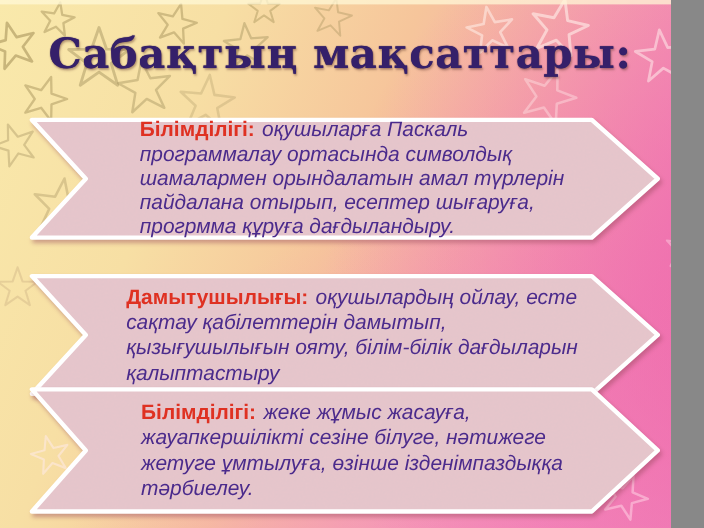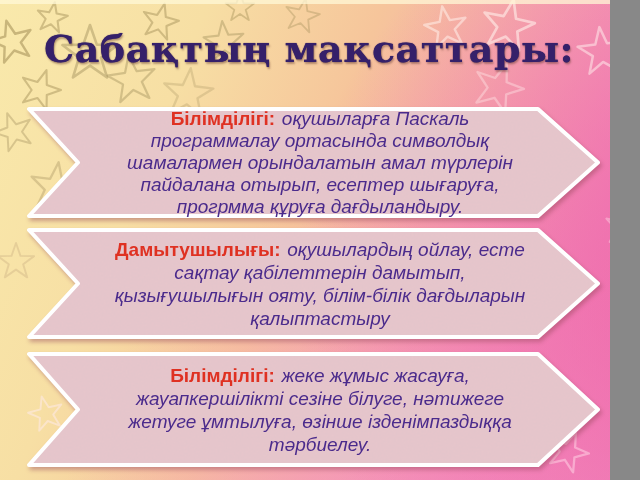--- a/index.html
+++ b/index.html
@@ -18,33 +18,33 @@
   .bg-stars{position:absolute;left:0;top:0;z-index:1;}
   .title{
     position:absolute;left:44px;top:26px;width:520px;z-index:4;
     font-family:"DejaVu Serif",serif;font-weight:700;
     font-size:38px;letter-spacing:.5px;color:#35206a;
     text-shadow:1px 2px 2px rgba(104,61,51,.45), 0 0 1px #2a1858;
     white-space:nowrap;
   }
   .block{position:absolute;left:26px;width:578px;z-index:5;}
   .b1{top:106px;height:113px;}
-  .b2{top:227px;height:113px;}
+  .b2{top:248px;height:113px;}
   .b3{top:351px;height:117px;}
   .chev{
     position:absolute;left:0;top:0;display:block;
     filter:drop-shadow(2px 3px 2px rgba(150,70,90,.45));
   }
   .chev .fillpoly{fill:#e7c6cc;}
   .chev .edgepoly{fill:none;stroke:#ffffff;stroke-width:4;stroke-linejoin:round;}
   .block-text{
     position:absolute;left:64px;right:54px;top:0;bottom:0;
     display:flex;align-items:center;justify-content:center;z-index:6;
   }
-  .block-text-inner{text-align:center;font-size:19px;line-height:22px;}
+  .block-text-inner{text-align:left;font-size:19px;line-height:22px;}
   .b2 .block-text-inner,.b3 .block-text-inner{line-height:23px;}
   .block-label{color:#df3122;font-weight:700;font-style:normal;margin-right:.35em;}
   .block-body{color:#4b2b8c;font-style:italic;white-space:pre-line;}
   .star-use{fill:none;stroke-linejoin:round;}
 </style>
 </head>
 <body>
 
 <div class="slide">
 

